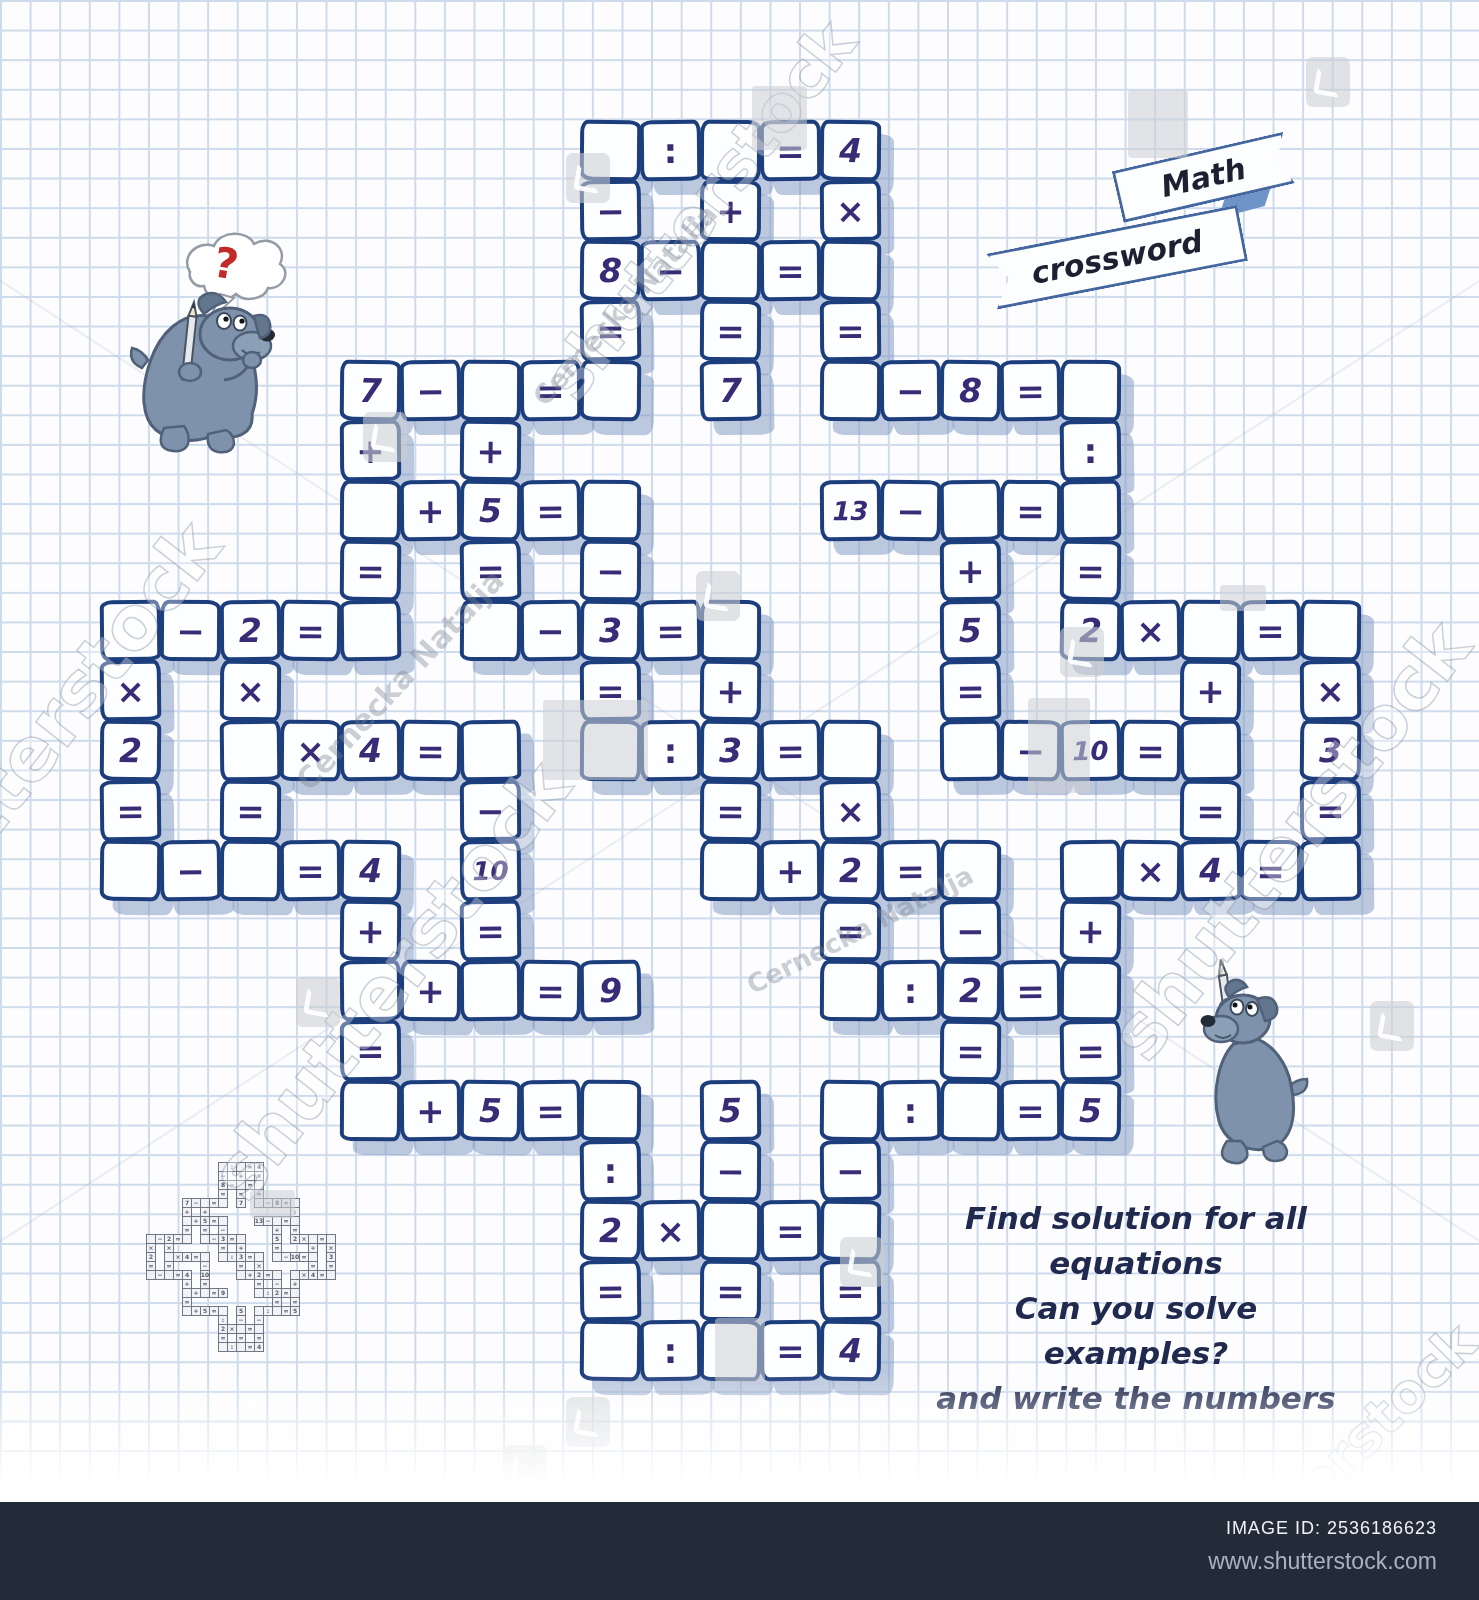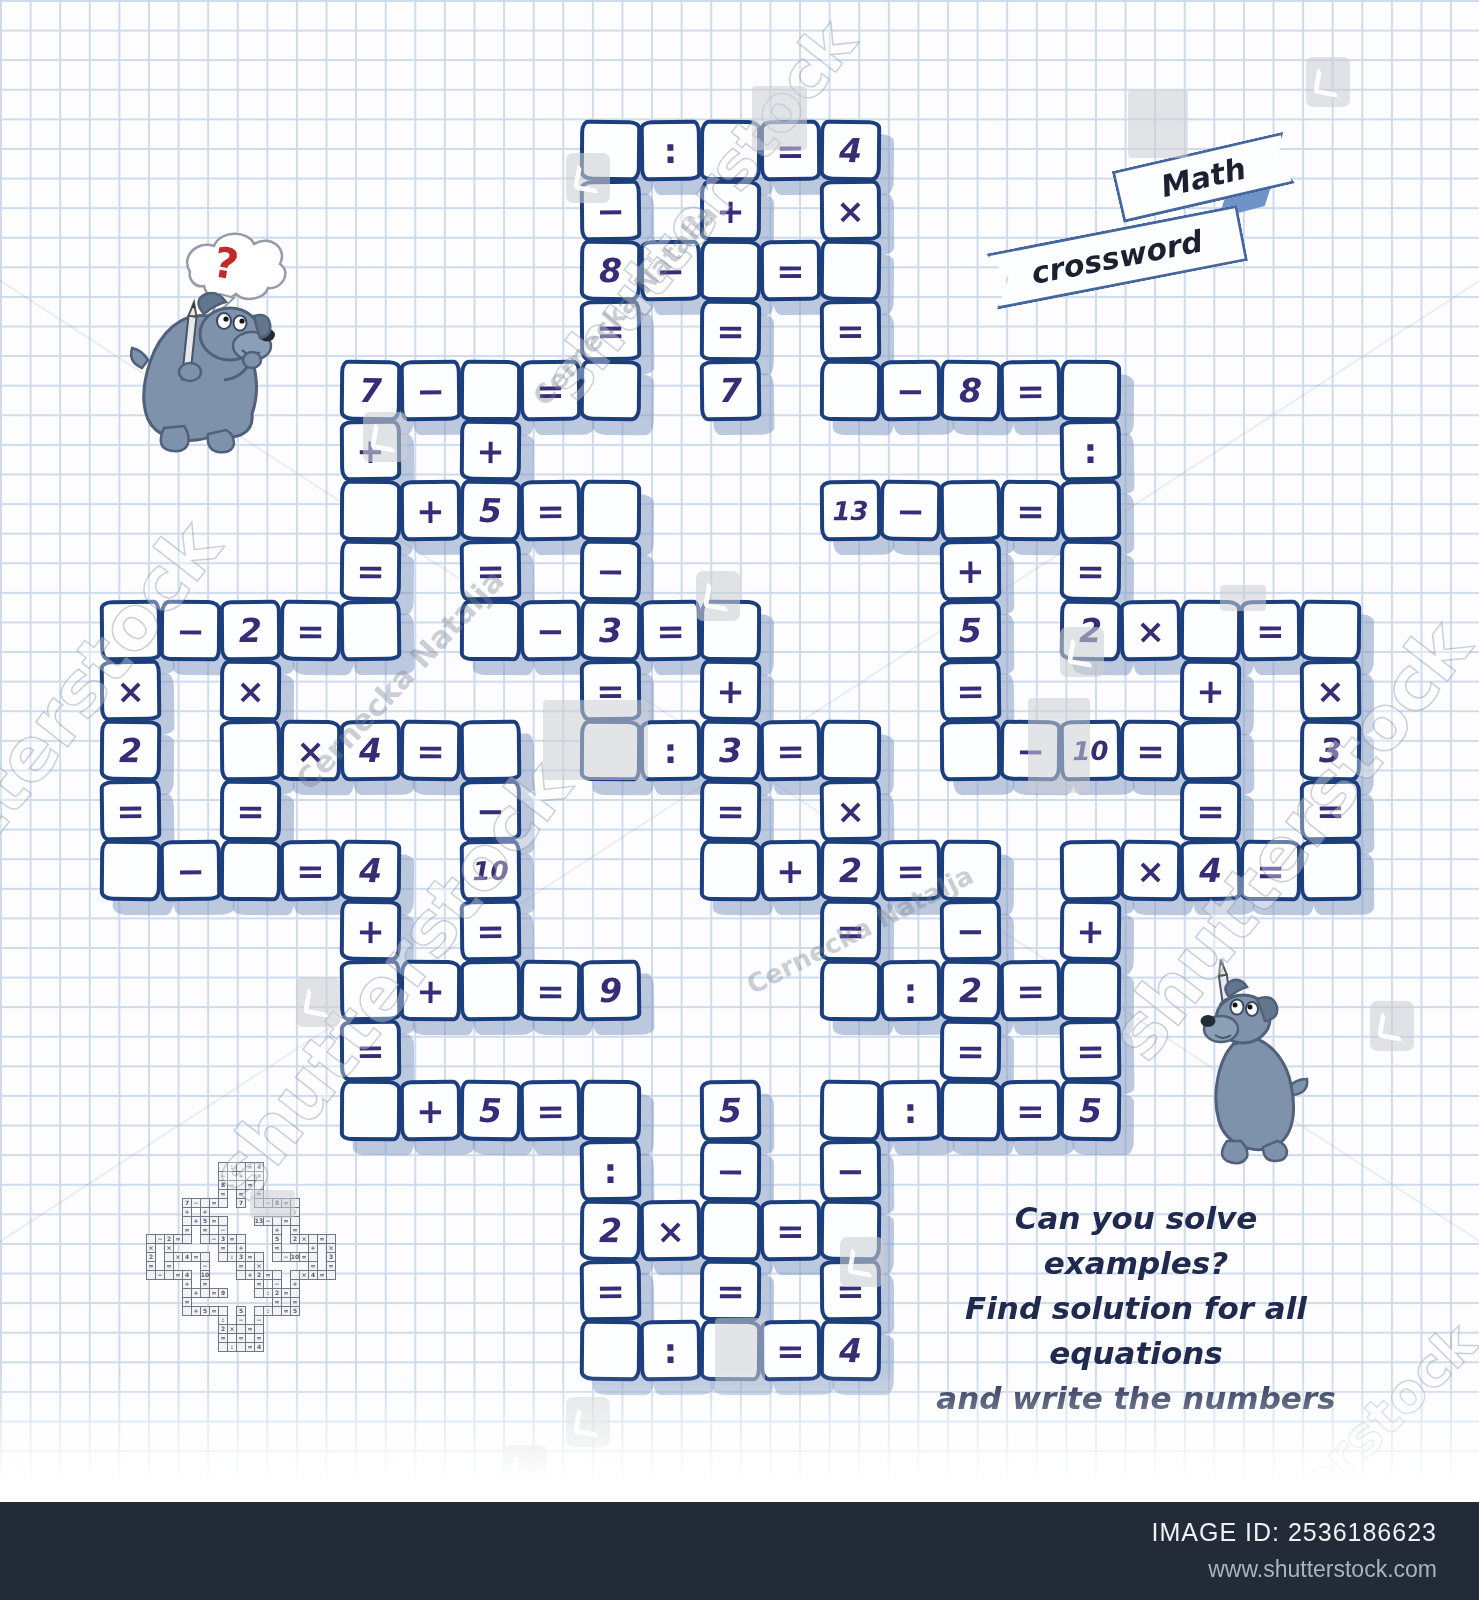--- a/index.html
+++ b/index.html
@@ -53,21 +53,21 @@
   .wm-logo{position:absolute;width:44px;height:50px;background:rgba(204,206,211,.58);
     border-radius:7px;display:flex;align-items:center;justify-content:center;}
   .wm-logo::after{content:"";width:17px;height:17px;border:5px solid rgba(255,255,255,.92);
     border-top-color:transparent;border-right-color:transparent;border-radius:5px;transform:rotate(10deg);}
   .mascot{position:absolute;}
   
   #footer{position:absolute;left:0;top:1502px;width:1479px;height:98px;background:var(--footer-bg);}
   #flogo{position:absolute;left:36px;top:22px;color:#fff;font-weight:700;font-size:40px;letter-spacing:-1px;}
   #flogo sup{font-size:14px;font-weight:400;}
   #fright{position:absolute;right:42px;top:16px;text-align:right;font-family:"Liberation Sans",sans-serif;}
-  #fid{color:#eef1f5;font-size:25px;letter-spacing:1px;}
+  #fid{color:#eef1f5;font-size:18px;letter-spacing:1px;}
   #furl{color:#aab2bf;font-size:23px;margin-top:9px;}
 </style>
 </head>
 <body>
 
 <div id="page">
   <div id="paper">
     <div class="diag" style="left:-460px;top:760px;transform:rotate(33deg);"></div>
     <div class="diag" style="left:-460px;top:760px;transform:rotate(-33deg);"></div>
   </div>
@@ -440,22 +440,22 @@
     <div id="fold"></div>
     <div class="ribbon" id="ribbonTop">
       <span>Math</span>
     </div>
     <div class="ribbon" id="ribbonBot">
       <span>crossword</span>
     </div>
   </div>
 
   <div id="caption">
+    <div>Find solution for all equations</div>
     <div>Can you solve examples?</div>
-    <div>Find solution for all equations</div>
     <div>and write the numbers</div>
   </div>
 
   <div id="wmarks">
       <div class="wm-text" style="left: 390px; top: 980px; font-size: 74px; transform: translate(-50%, -50%) rotate(-52deg);">shutterstock</div>
       <div class="wm-text" style="left: 1290px; top: 840px; font-size: 74px; transform: translate(-50%, -50%) rotate(-52deg);">shutterstock</div>
       <div class="wm-text" style="left: 40px; top: 740px; font-size: 74px; transform: translate(-50%, -50%) rotate(-52deg);">shutterstock</div>
       <div class="wm-text" style="left: 700px; top: 210px; font-size: 64px; transform: translate(-50%, -50%) rotate(-52deg);">shutterstock</div>
       <div class="wm-text" style="left: 1330px; top: 1470px; font-size: 54px; transform: translate(-50%, -50%) rotate(-45deg);">shutterstock</div>
       <div class="wm-artist" style="left: 400px; top: 680px; font-size: 30px; transform: translate(-50%, -50%) rotate(-47deg);">Cernecka Natalja</div>

